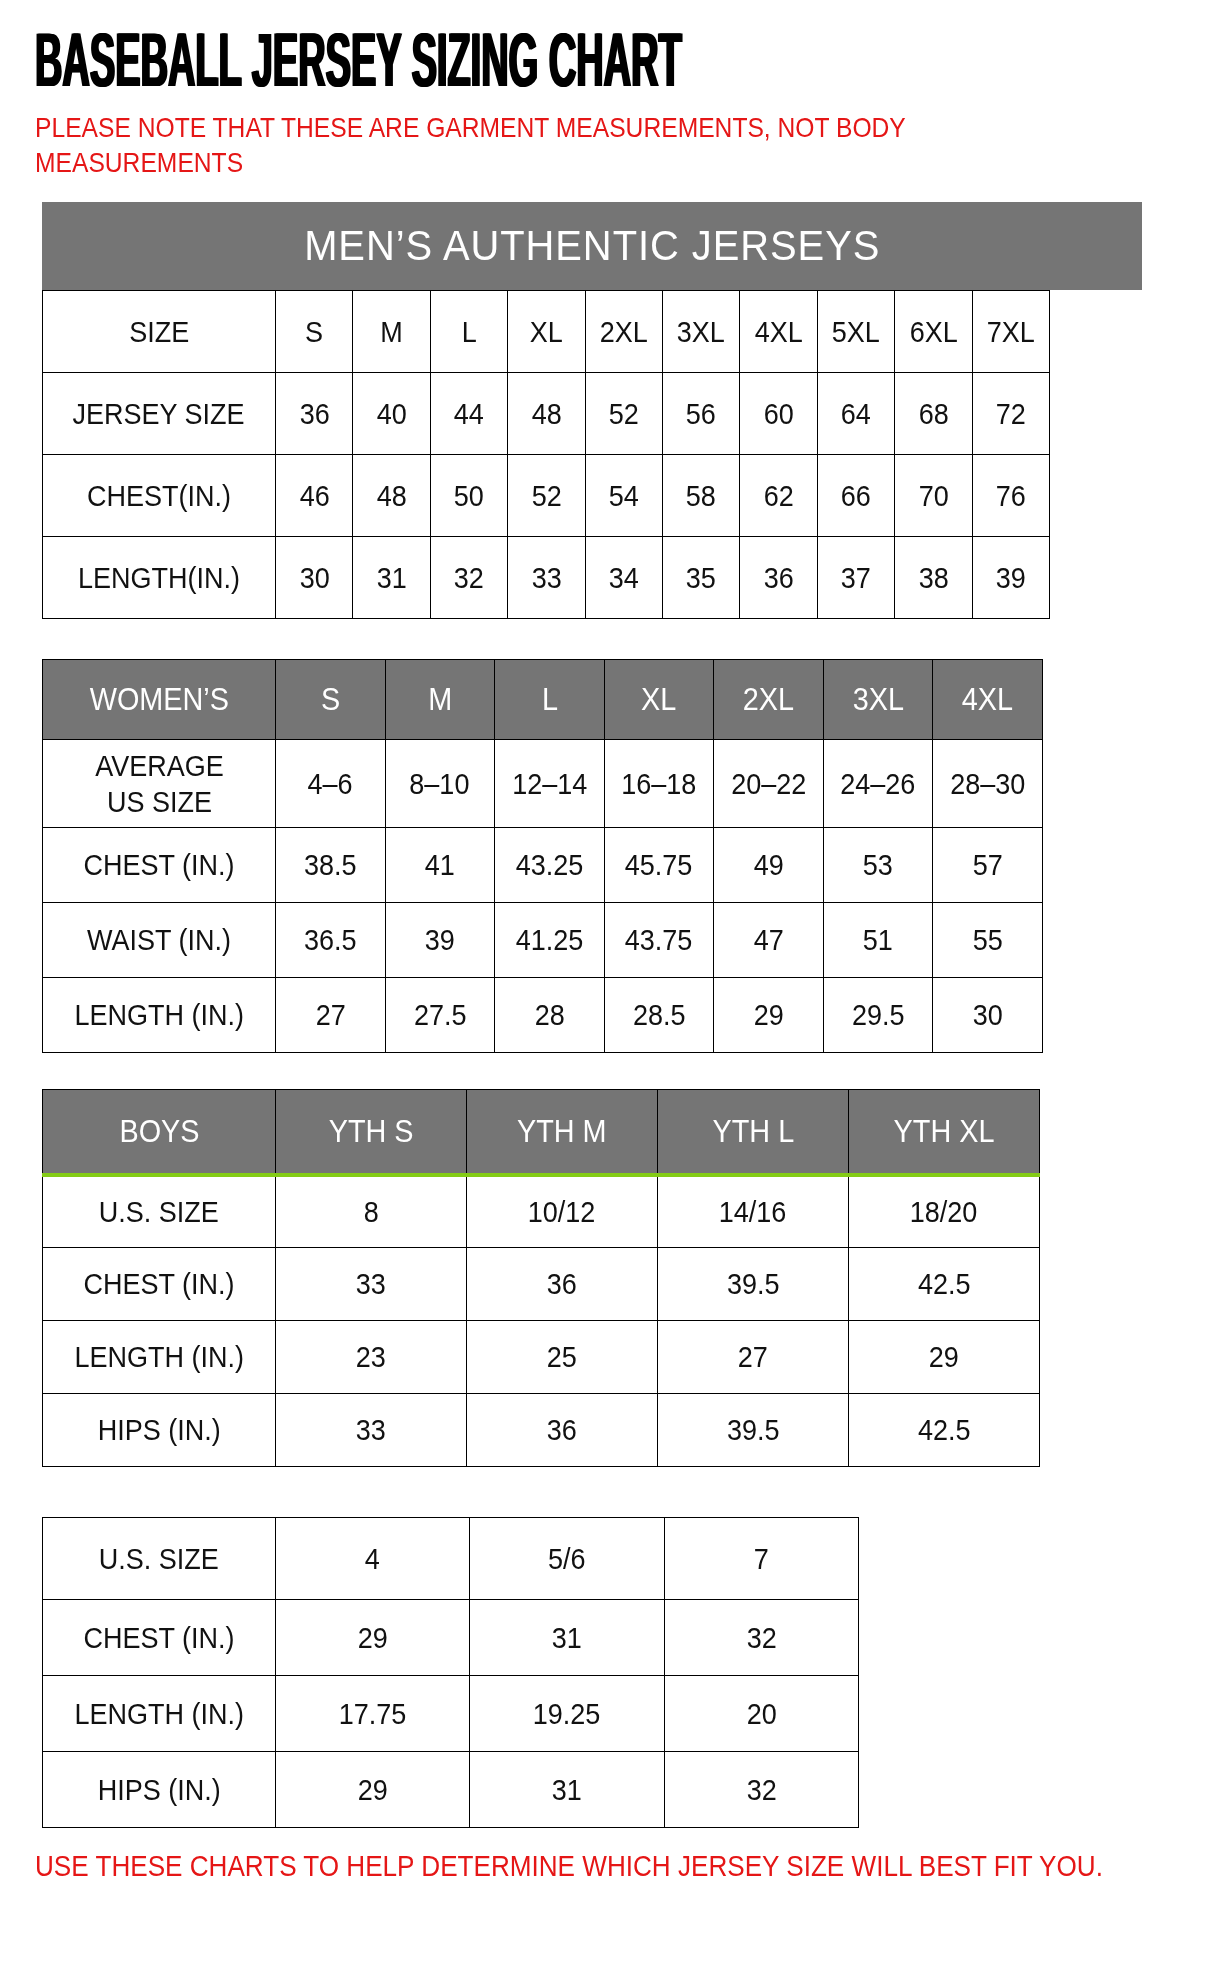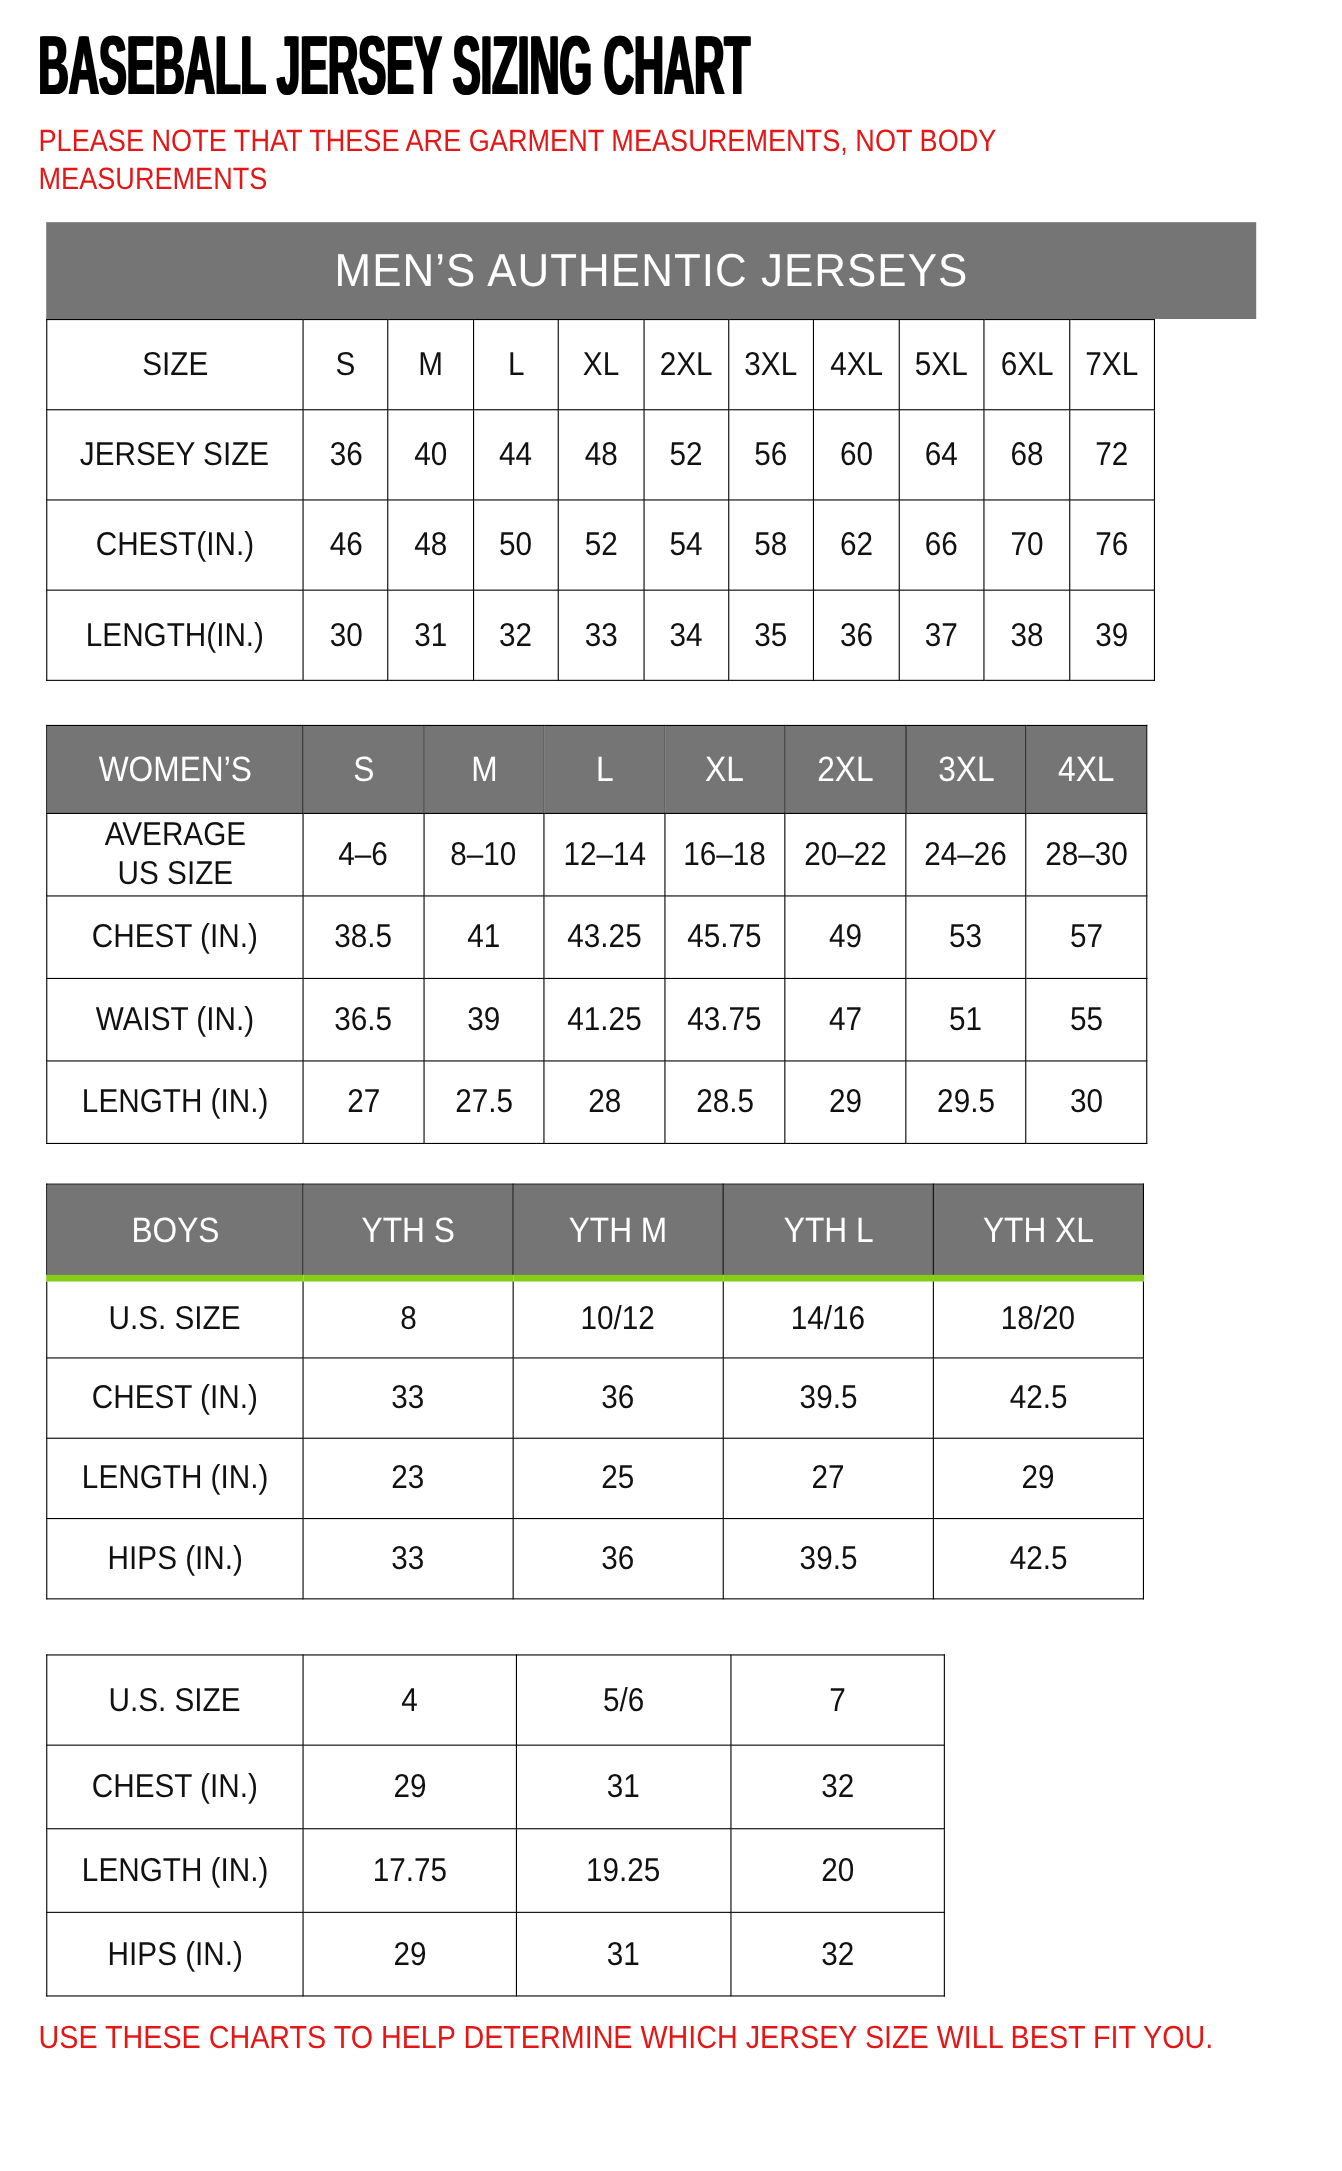--- a/index.html
+++ b/index.html
@@ -49,27 +49,27 @@
   col.w-lbl { width: 233px; }
 
   table.mens      { width: 1008px; }
   table.womens    { width: 1001px; margin-top: 40px; }
   table.boys      { width:  998px; margin-top: 36px; }
   table.preschool { width:  817px; margin-top: 50px; }
 
   .mens tr { height: 82px; }
   .womens tr { height: 75px; }
   .womens tr:first-child { height: 80px; margin-top: 16px; }
-  .womens tr:nth-child(2) { height: 75px; }
+  .womens tr:nth-child(2) { height: 88px; }
   .boys tr { height: 73px; }
   .boys tr:first-child { height: 85px; }
   .preschool tr { height: 76px; }
   .preschool tr:first-child { height: 82px; }
 
-  .boys .head-row th, .preschool .head-row th { border-bottom: 6px solid #84cc16; }
+  .boys .head-row th, .preschool .head-row th { border-bottom: 4px solid #84cc16; }
 
   
   .footer { margin: 22px 0 0 35px; font-size: 29px; color: #e51616; white-space: nowrap; }
   .squeeze-foot { display: inline-block; transform: scaleX(0.9); transform-origin: 0 50%; }
 </style>
 </head>
 <body>
 
 <div class="sheet">
 

